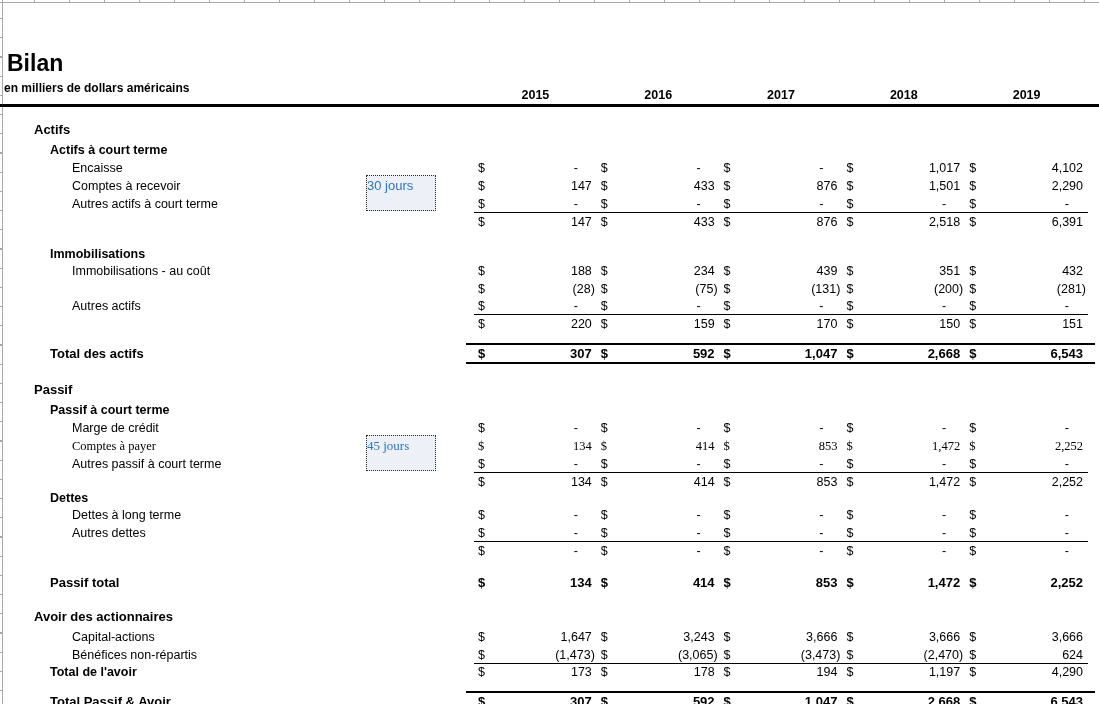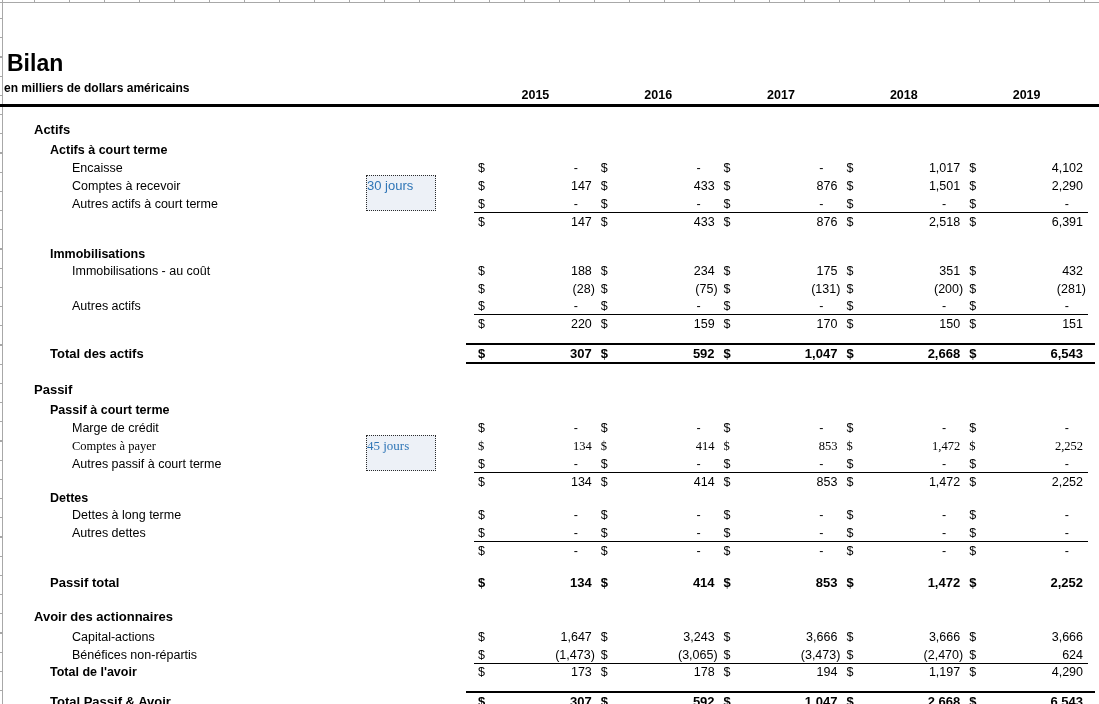--- a/index.html
+++ b/index.html
@@ -201,21 +201,21 @@
           <div class="cell">
             <span class="cur">$</span>
             <span class="val">188</span>
           </div>
           <div class="cell">
             <span class="cur">$</span>
             <span class="val">234</span>
           </div>
           <div class="cell">
             <span class="cur">$</span>
-            <span class="val">175</span>
+            <span class="val">439</span>
           </div>
           <div class="cell">
             <span class="cur">$</span>
             <span class="val">351</span>
           </div>
           <div class="cell">
             <span class="cur">$</span>
             <span class="val">432</span>
           </div>
         </div>

